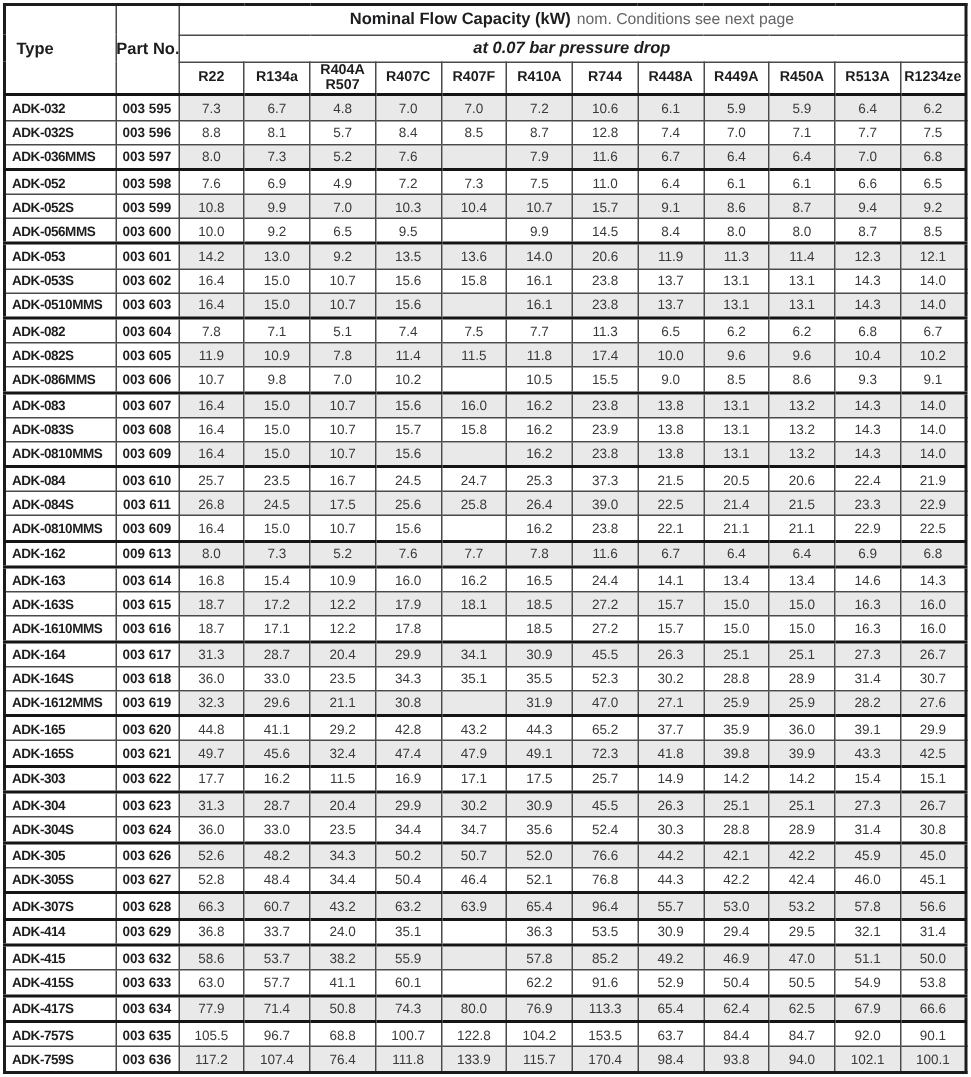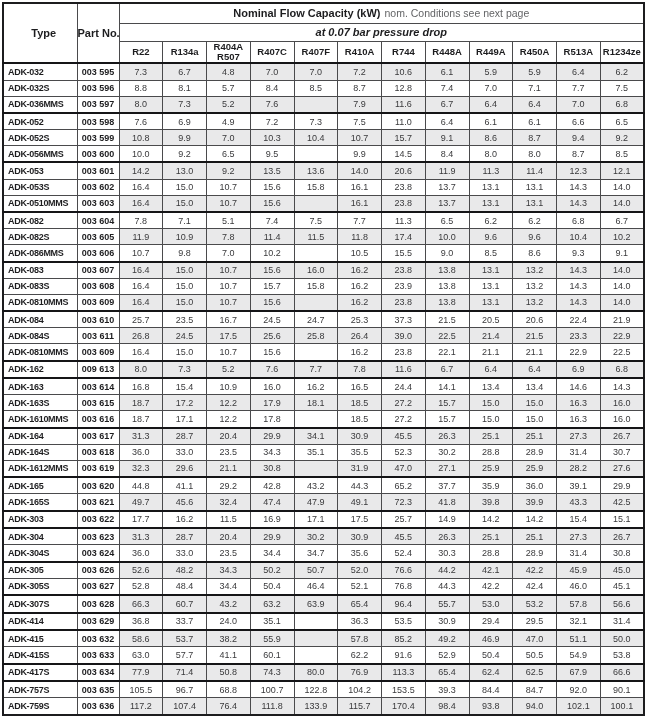--- a/index.html
+++ b/index.html
@@ -5,21 +5,21 @@
   html,body{margin:0;padding:0;background:#fff;}
   body{width:647px;height:718px;font-family:"Liberation Sans",sans-serif;overflow:hidden;}
   .sheet{position:relative;width:647px;height:718px;box-sizing:border-box;padding:2px 2px 0 2px;}
   table{border-collapse:collapse;width:643px;height:714px;table-layout:fixed;border:2px solid #1c1c1e;}
   th,td{border:1px solid #4a4a4c;padding:0;overflow:hidden;white-space:nowrap;box-sizing:border-box;}
   thead th{font-weight:bold;color:#1d1d1f;text-align:center;background:#fff;}
   .title-row th{height:20px;font-size:11px;}
   .cap-title .note{font-weight:normal;color:#636466;font-size:10.5px;margin-left:4px;}
   .pressure-row th{height:18px;font-size:11px;font-style:italic;}
   .ref-row th{height:18px;font-size:9.5px;line-height:1.1;white-space:pre-line;}
-  .type-h{text-align:center;padding-left:7px;font-size:10.5px;}
+  .type-h{text-align:left;padding-left:7px;font-size:10.5px;}
   .part-h{font-size:10px;}
   tbody th.type{font-size:9px;font-weight:bold;color:#1d1d1f;text-align:left;padding-left:4px;letter-spacing:-0.3px;background:#fff;}
   tbody td{font-size:9px;color:#39393b;text-align:center;background:#fff;}
   tbody td.part{font-weight:bold;color:#1d1d1f;}
   tbody tr.striped td.val{background:#e9e9ea;}
   tbody tr.group-start th,tbody tr.group-start td{border-top:2px solid #151517;}
   tbody tr:first-child th,tbody tr:first-child td{border-top:2px solid #151517;}
   .watermark{position:absolute;left:228px;top:312px;pointer-events:none;line-height:1;font-weight:bold;z-index:5;}
   .watermark .wm-blue{font-size:66px;letter-spacing:-2px;color:rgba(144,177,203,0.42);}
   .watermark .wm-red{font-size:66px;letter-spacing:-2px;color:rgba(187,42,52,0.45);}
@@ -667,21 +667,21 @@
         <tr class="group-start">
           <th class="type">ADK-757S</th>
           <td class="part">003 635</td>
           <td class="val">105.5</td>
           <td class="val">96.7</td>
           <td class="val">68.8</td>
           <td class="val">100.7</td>
           <td class="val">122.8</td>
           <td class="val">104.2</td>
           <td class="val">153.5</td>
-          <td class="val">39.3</td>
+          <td class="val">63.7</td>
           <td class="val">84.4</td>
           <td class="val">84.7</td>
           <td class="val">92.0</td>
           <td class="val">90.1</td>
         </tr>
         <tr class="striped">
           <th class="type">ADK-759S</th>
           <td class="part">003 636</td>
           <td class="val">117.2</td>
           <td class="val">107.4</td>

